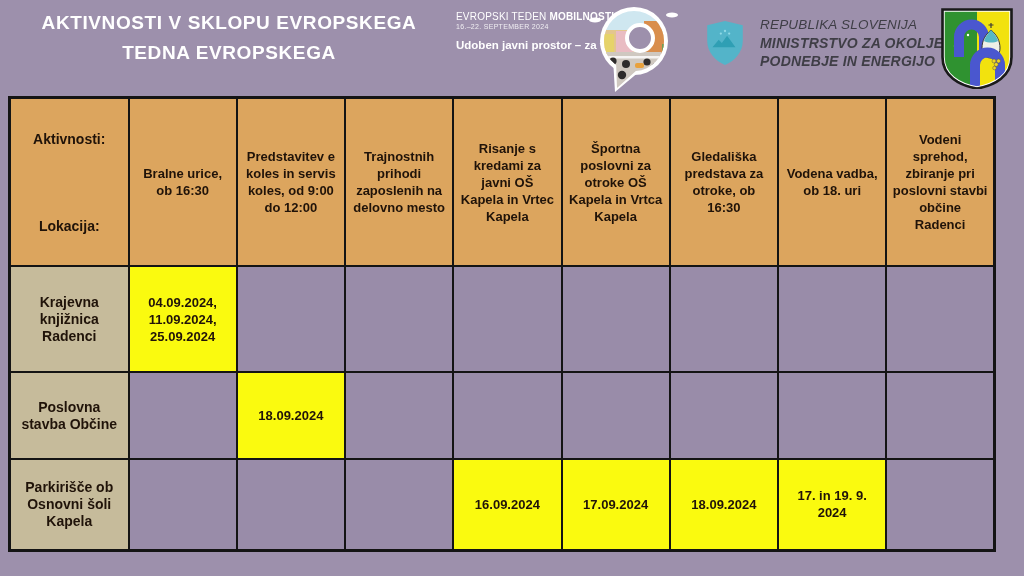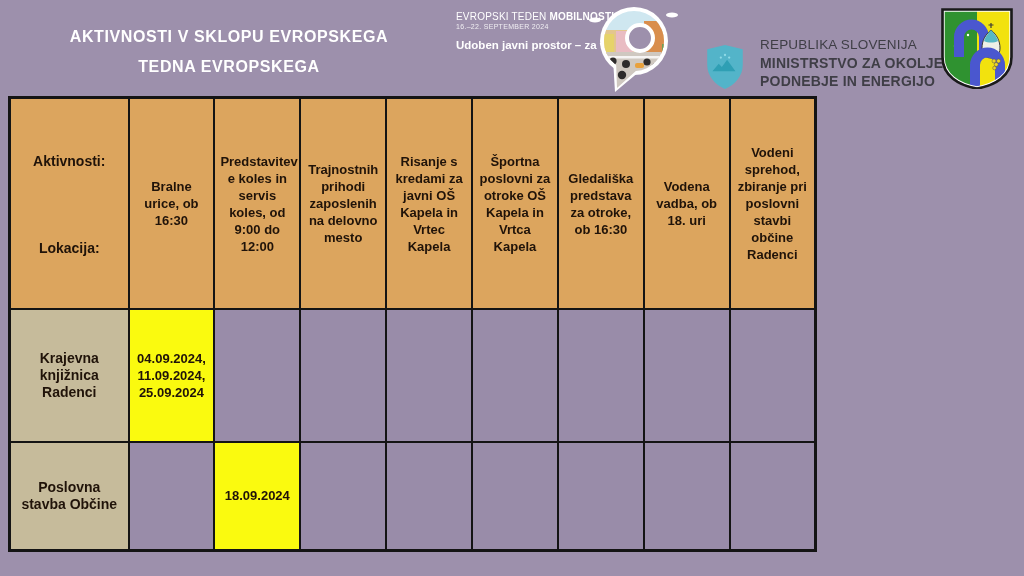--- a/index.html
+++ b/index.html
@@ -4,38 +4,38 @@
 <style>
   html,body{margin:0;padding:0;}
   body{
     width:1024px;height:576px;position:relative;overflow:hidden;
     background:#9D90AC;
     font-family:"Liberation Sans","DejaVu Sans",sans-serif;
     -webkit-font-smoothing:antialiased;
   }
   
   .page-title{
-    position:absolute;left:18px;top:22px;width:422px;
+    position:absolute;left:18px;top:8px;width:422px;
     text-align:center;color:#FFFFFF;font-weight:bold;
-    font-size:16px;line-height:30px;letter-spacing:.6px;
+    font-size:19px;line-height:30px;letter-spacing:.6px;
   }
   .emw-logo{position:absolute;left:456px;top:11px;width:135px;color:#FFFFFF;}
   .emw-l1{font-size:10px;letter-spacing:.2px;white-space:nowrap;}
   .emw-l1 b{font-weight:bold;}
   .emw-l2{font-size:7px;letter-spacing:.3px;opacity:.85;margin-top:1px;}
   .emw-l3{font-size:11.5px;font-weight:bold;margin-top:9px;white-space:nowrap;}
   .pin-svg{position:absolute;left:586px;top:4px;}
-  .ministry-logo{position:absolute;left:706px;top:33px;display:flex;align-items:flex-end;}
+  .ministry-logo{position:absolute;left:706px;top:13px;display:flex;align-items:center;font-style:italic;}
   .ministry-shield{margin-top:2px;}
   .min-text{margin-left:16px;color:#3F3E46;font-size:13.5px;line-height:18px;letter-spacing:.2px;margin-top:3px;white-space:nowrap;}
   .min-text .bold{font-weight:bold;font-size:14px;}
   .arms-svg{position:absolute;left:938px;top:7px;}
   
   table.schedule{
-    position:absolute;left:8px;top:96px;width:809px;height:456px;
+    position:absolute;left:8px;top:96px;width:988px;height:456px;
     border-collapse:collapse;table-layout:fixed;
     border:3px solid #141414;background:#998CA9;
   }
   .schedule col.c-loc{width:119px;}
   .schedule td,.schedule th{
     border:2px solid #141414;vertical-align:middle;text-align:center;
     color:#201309;font-weight:bold;font-size:13px;line-height:17px;
     padding:2px 5px;overflow:hidden;
   }
   .schedule tr.hdr{height:144px;}
@@ -184,14 +184,25 @@
     <th class="loc">Poslovna stavba Občine</th>
     <td class="cell"></td>
     <td class="cell filled">18.09.2024</td>
     <td class="cell"></td>
     <td class="cell"></td>
     <td class="cell"></td>
     <td class="cell"></td>
     <td class="cell"></td>
     <td class="cell"></td>
   </tr>
+  <tr class="r2">
+    <th class="loc">Parkirišče ob Osnovni šoli Kapela</th>
+    <td class="cell"></td>
+    <td class="cell"></td>
+    <td class="cell"></td>
+    <td class="cell filled">16.09.2024</td>
+    <td class="cell filled">17.09.2024</td>
+    <td class="cell filled">18.09.2024</td>
+    <td class="cell filled">17. in 19. 9. 2024</td>
+    <td class="cell"></td>
+  </tr>
 </tbody>
   </table>
 
 </body></html>

